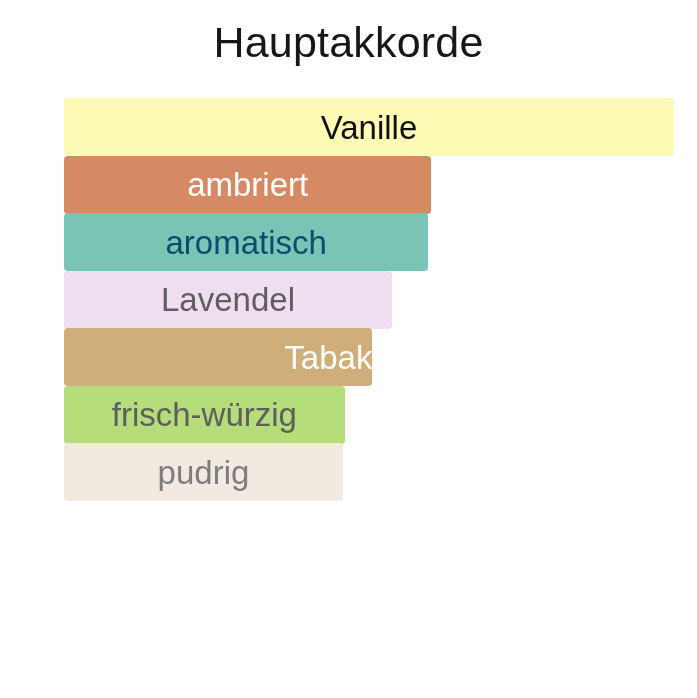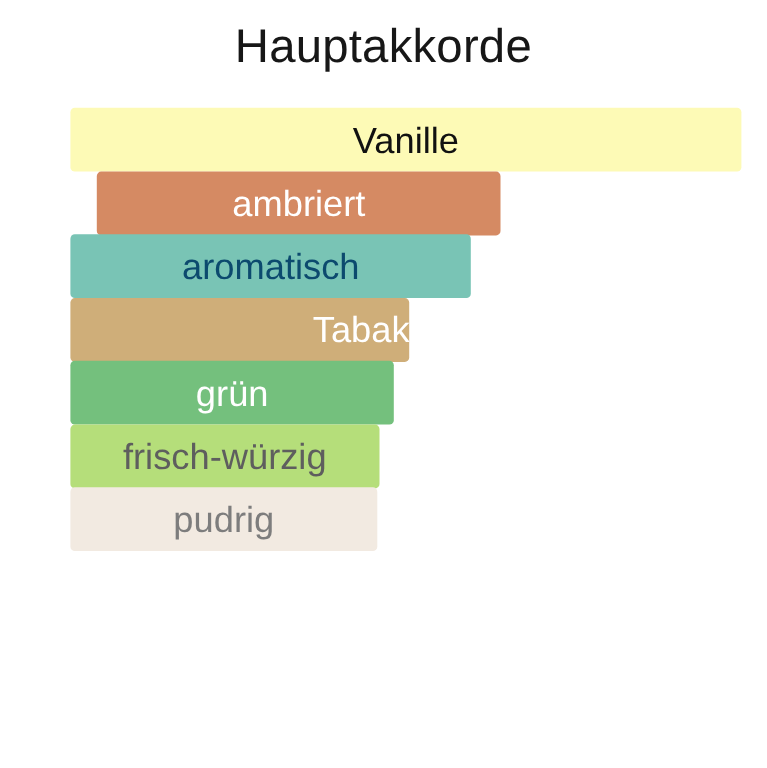--- a/index.html
+++ b/index.html
@@ -73,37 +73,37 @@
 
   <div class="chart-title">Hauptakkorde</div>
 
   <div class="bars-area">
       <div class="bar-row">
         <div class="bar" style="width: 610px; background: rgb(253, 250, 182);">
           <span class="bar-label" style="color: rgb(17, 17, 17);">Vanille</span>
         </div>
       </div>
       <div class="bar-row">
-        <div class="bar" style="width: 367.4px; background: rgb(213, 138, 99); margin-left: 24px;">
+        <div class="bar" style="width: 367.4px; background: rgb(213, 138, 99);">
           <span class="bar-label" style="color: rgb(255, 255, 255);">ambriert</span>
         </div>
       </div>
       <div class="bar-row">
         <div class="bar" style="width: 364.3px; background: rgb(121, 196, 181);">
           <span class="bar-label" style="color: #0c4a6e;">aromatisch</span>
         </div>
       </div>
       <div class="bar-row">
-        <div class="bar" style="width: 308.4px; background: rgb(207, 174, 121); justify-content: flex-end;">
-          <span class="bar-label" style="color: rgb(255, 255, 255);">Tabak</span>
+        <div class="bar" style="width: 328px; background: rgb(238, 222, 240);">
+          <span class="bar-label" style="color: rgb(94, 94, 94);">Lavendel</span>
         </div>
       </div>
       <div class="bar-row">
-        <div class="bar" style="width: 294.2px; background: rgb(116, 192, 125);">
-          <span class="bar-label" style="color: rgb(255, 255, 255);">grün</span>
+        <div class="bar" style="width: 308.4px; background: rgb(207, 174, 121); justify-content: flex-end;">
+          <span class="bar-label" style="color: rgb(255, 255, 255);">Tabak</span>
         </div>
       </div>
       <div class="bar-row">
         <div class="bar" style="width: 280.7px; background: rgb(181, 222, 122);">
           <span class="bar-label" style="color: rgb(94, 94, 94);">frisch-würzig</span>
         </div>
       </div>
       <div class="bar-row">
         <div class="bar" style="width: 278.9px; background: rgb(242, 234, 225);">
           <span class="bar-label" style="color: rgb(125, 125, 125);">pudrig</span>

